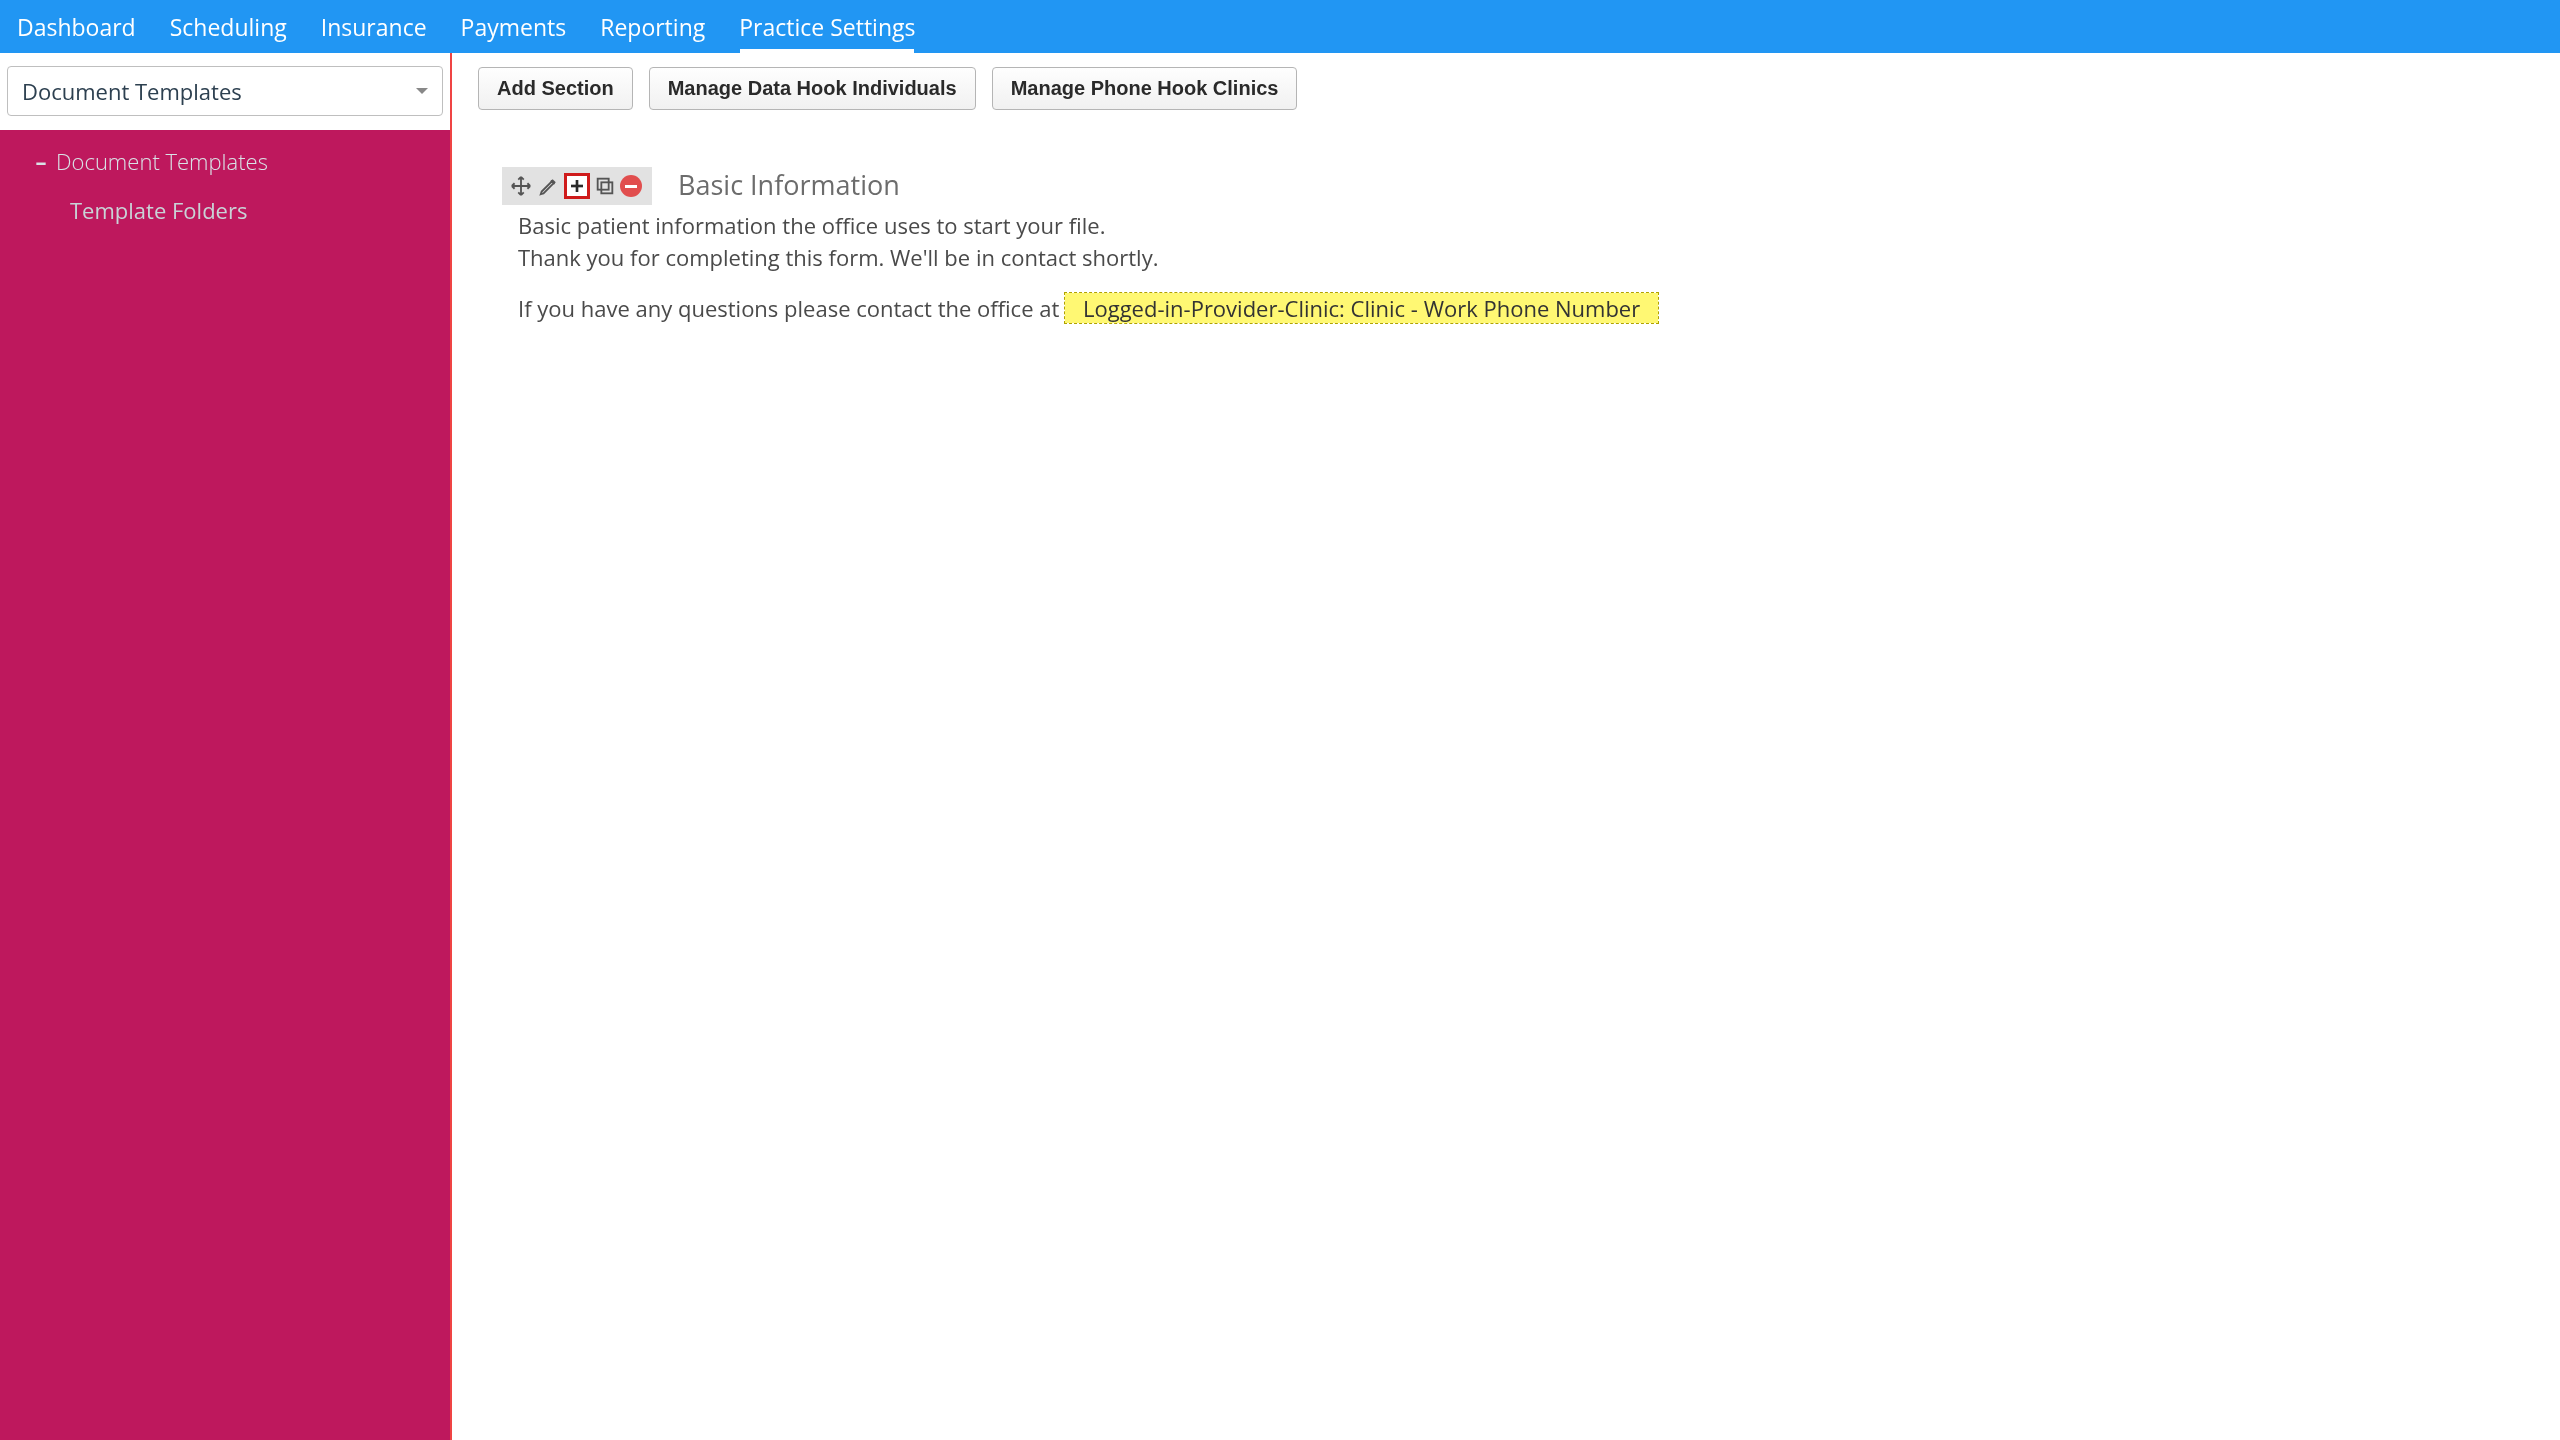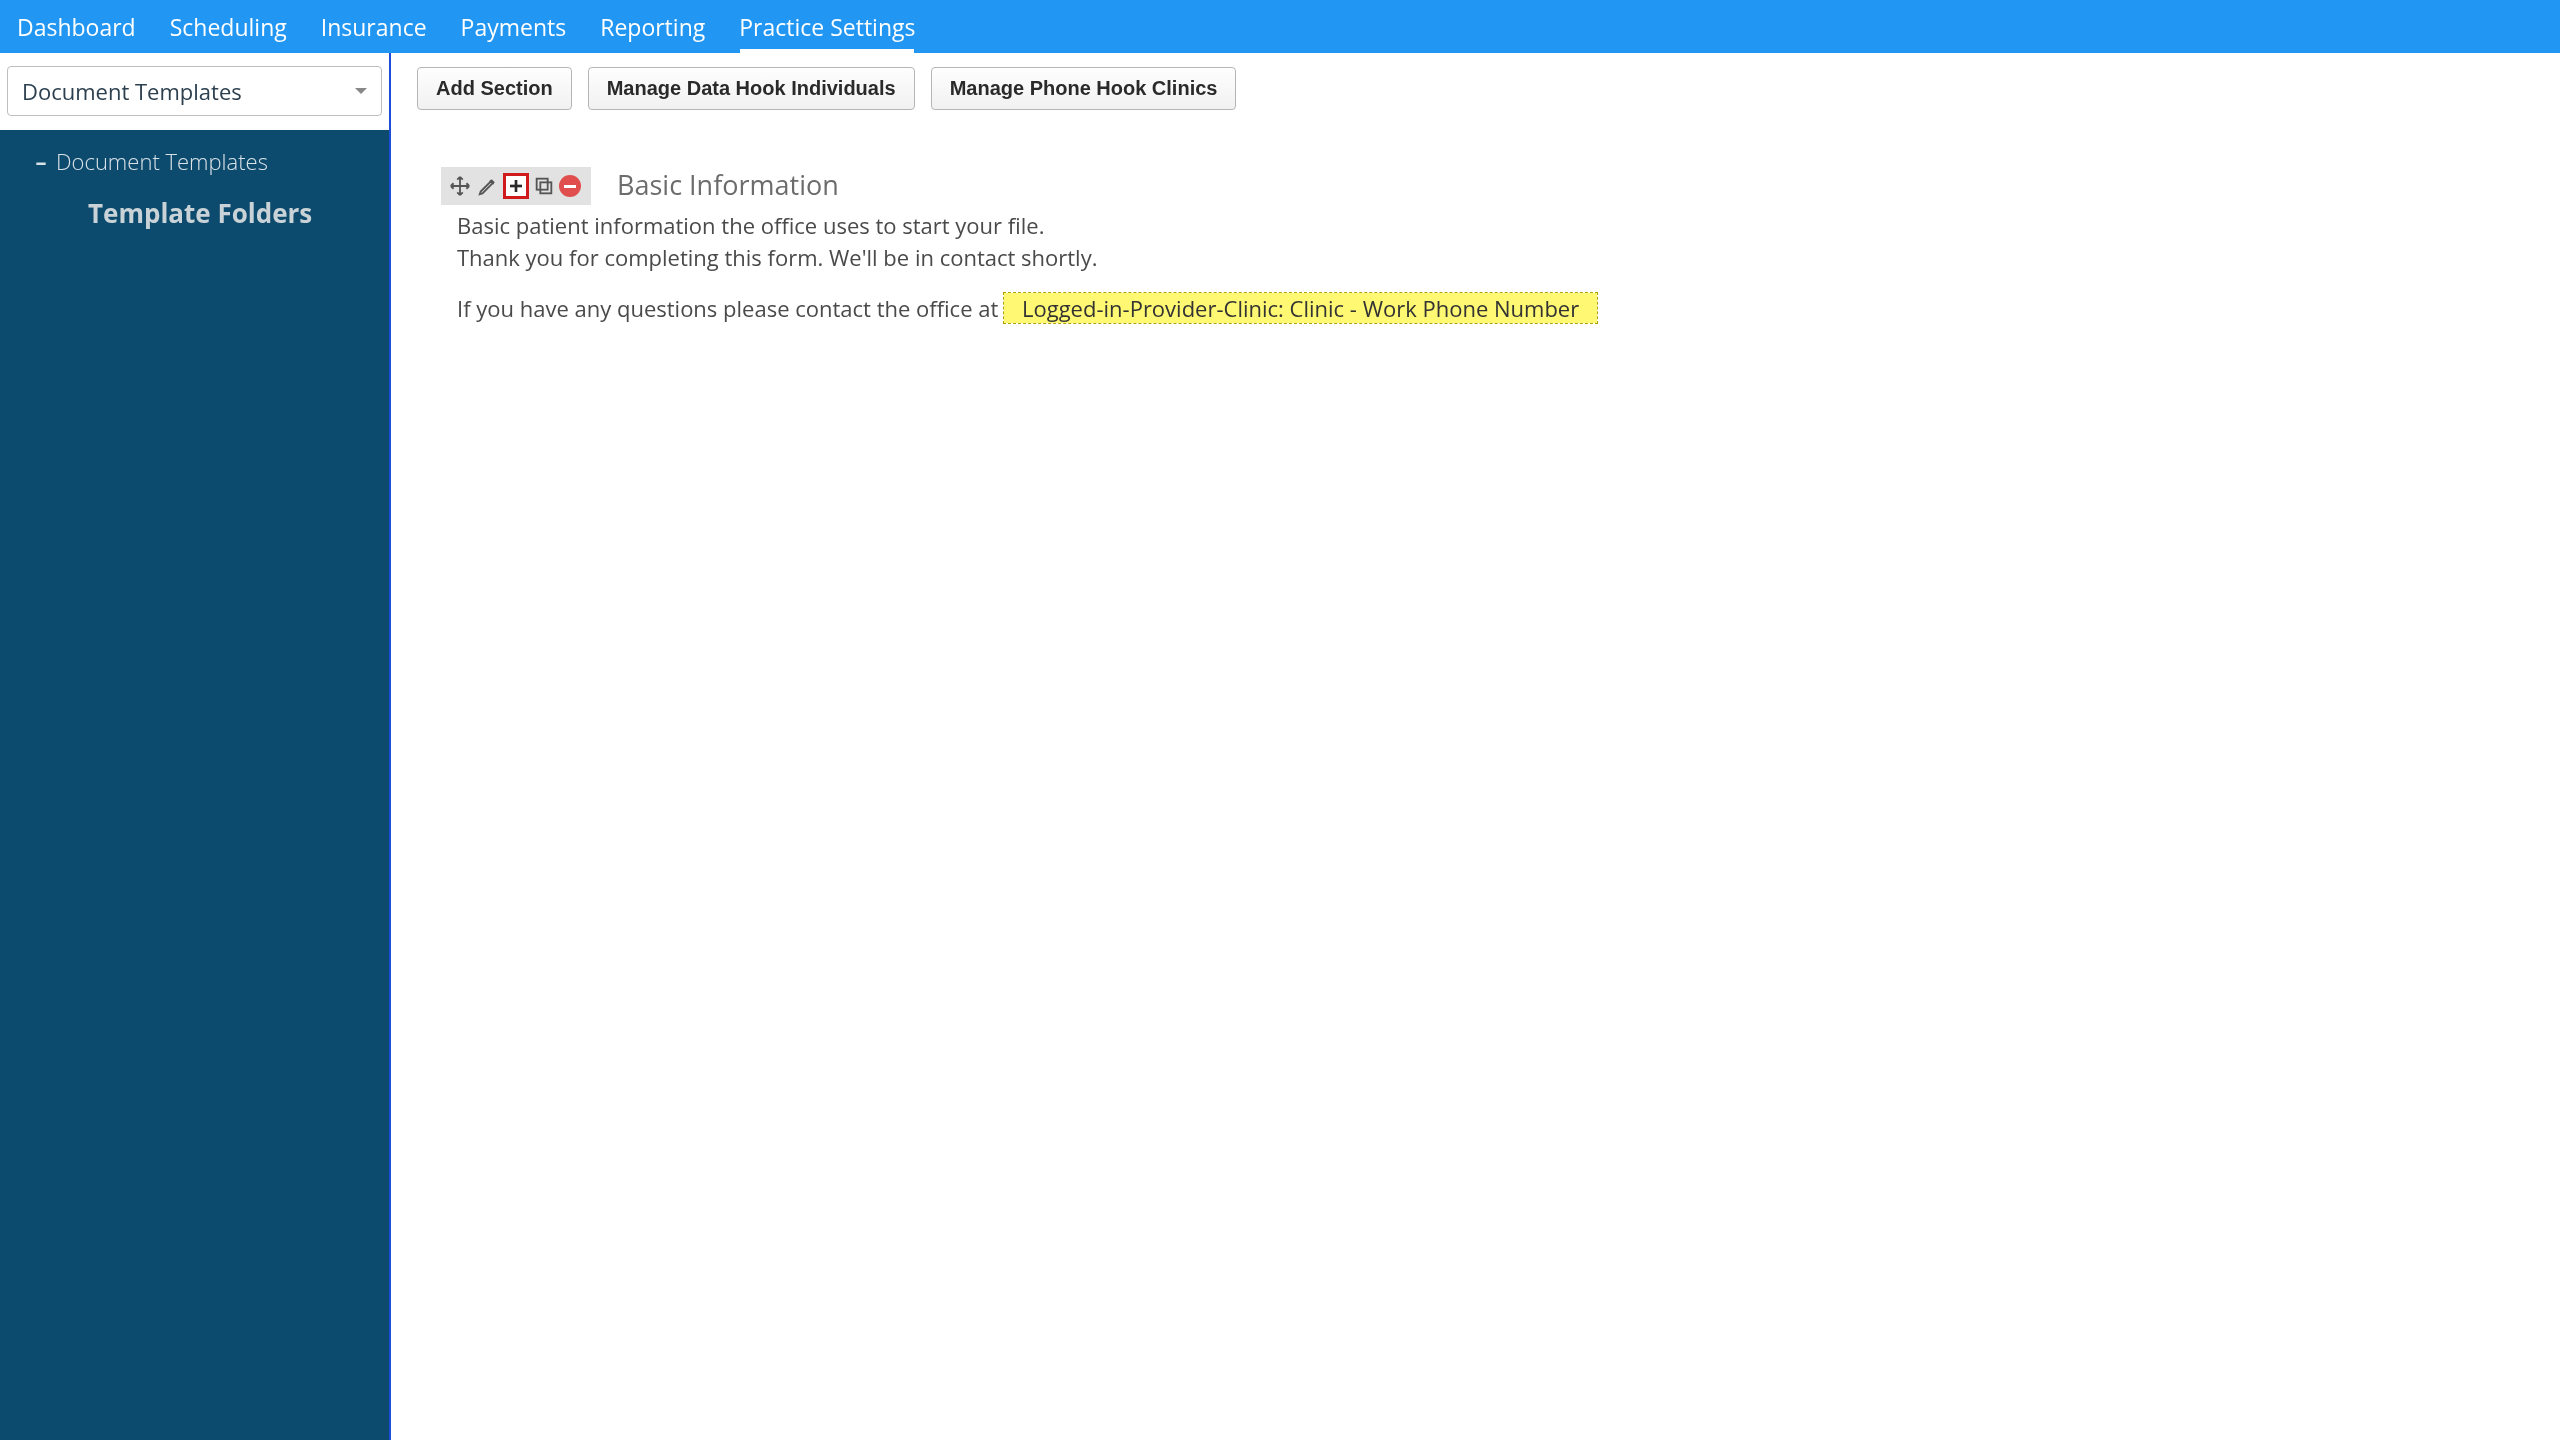--- a/index.html
+++ b/index.html
@@ -31,23 +31,23 @@
     height: 4px;
     background: #fff;
   }
 
   
   .page {
     display: flex;
     height: calc(100% - 53px);
   }
   .sidebar {
-    width: 391px;
-    background: #0c4a6e;
-    border-right: 2px solid #1d4ed8;
+    width: 452px;
+    background: #be185d;
+    border-right: 2px solid #ef4444;
     position: relative;
   }
   .sidebar-whitecap {
     background: #fff;
     padding: 13px 7px 14px 7px;
   }
   .sidebar-select {
     border: 1px solid #bfbfbf;
     border-radius: 4px;
     padding: 9px 14px;
@@ -78,23 +78,23 @@
   }
   .tree-node .expander {
     display: inline-block;
     width: 14px;
     font-weight: 700;
     text-align: center;
     color: #d9e2e6;
   }
   .tree-child {
     color: #c9d3d7;
-    font-size: 26px;
-    font-weight: 700;
-    padding: 9px 0 9px 88px;
+    font-size: 22px;
+    font-weight: 400;
+    padding: 9px 0 9px 70px;
     cursor: pointer;
     position: relative;
   }
   .tree-child.active {
     background: #1d1f1f;
     color: #7fbfe6;
     border-top: 1px solid #3a3c3d;
     border-bottom: 1px solid #3a3c3d;
   }
   .tree-child.active::before {

